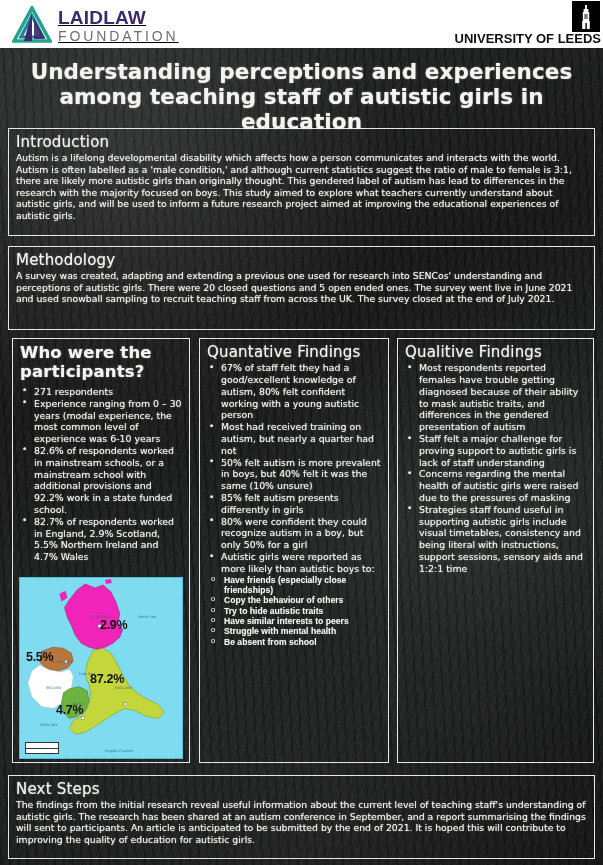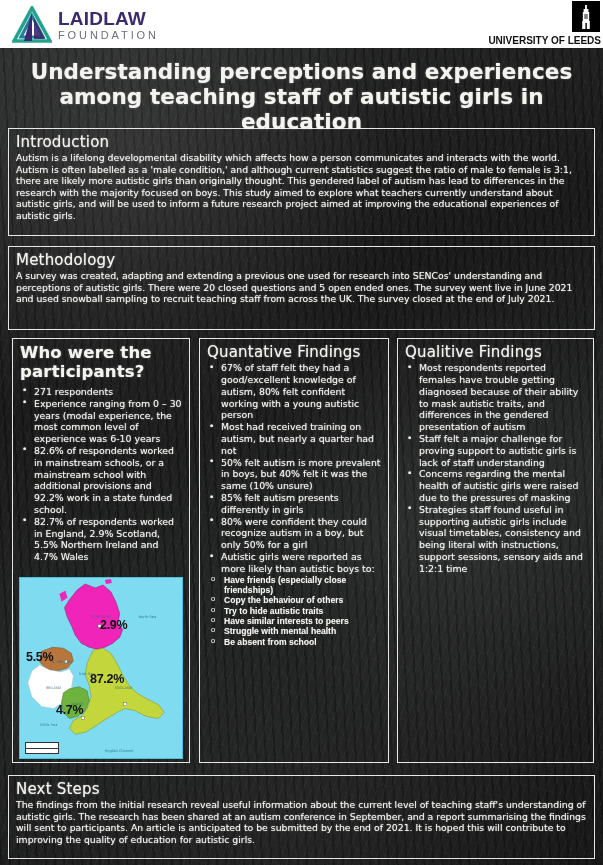--- a/index.html
+++ b/index.html
@@ -40,41 +40,41 @@
   }
 
   
   .header{
     position:absolute; left:0; top:0; width:603px; height:48px;
     background:#ffffff; z-index:5;
     display:flex; align-items:center;
   }
   .logo-laidlaw{ position:absolute; left:12px; top:5px; width:145px; height:40px; display:flex; align-items:center; }
   .tri-mark{ width:40px; height:38px; flex:0 0 40px; }
-  .laidlaw-wordmark{ margin-left:6px; line-height:1; }
+  .laidlaw-wordmark{ margin-left:6px; line-height:1;text-decoration:underline; }
   .laidlaw-main{
     font-family:"Liberation Sans", sans-serif;
     font-weight:bold; font-size:19px; letter-spacing:.2px; color:#3b2a6e;
   }
   .laidlaw-sub{
     font-family:"Liberation Sans", sans-serif;
-    font-size:11px; letter-spacing:2.9px; color:#6e6e7a; margin-top:2px;
+    font-size:14px; letter-spacing:2.9px; color:#6e6e7a; margin-top:2px;
   }
   .header-credit{
     position:absolute; left:170px; top:12px;
     font-family:"Liberation Sans", sans-serif;
     font-size:10.5px; color:#111;
   }
   .leeds-block{ position:absolute; right:0px; top:0px; width:46px; height:48px; }
   .leeds-sq{ position:absolute; right:3px; top:1px; width:28px; height:31px; background:#000; }
   .leeds-tower{ position:absolute; right:13px; top:5px; width:8px; height:24px; }
   .leeds-text{
     position:absolute; right:2px; bottom:2px;
     font-family:"Liberation Sans", sans-serif;
-    font-weight:bold; font-size:10px; color:#111; white-space:nowrap;
+    font-weight:bold; font-size:13px; color:#111; white-space:nowrap;
   }
 
   
   .chalk{
     color:#f3f3ef;
     font-family:"DejaVu Sans", sans-serif;
     text-shadow:0 0 1px rgba(255,255,255,.55), 0 0 3px rgba(255,255,255,.18);
   }
 
   

